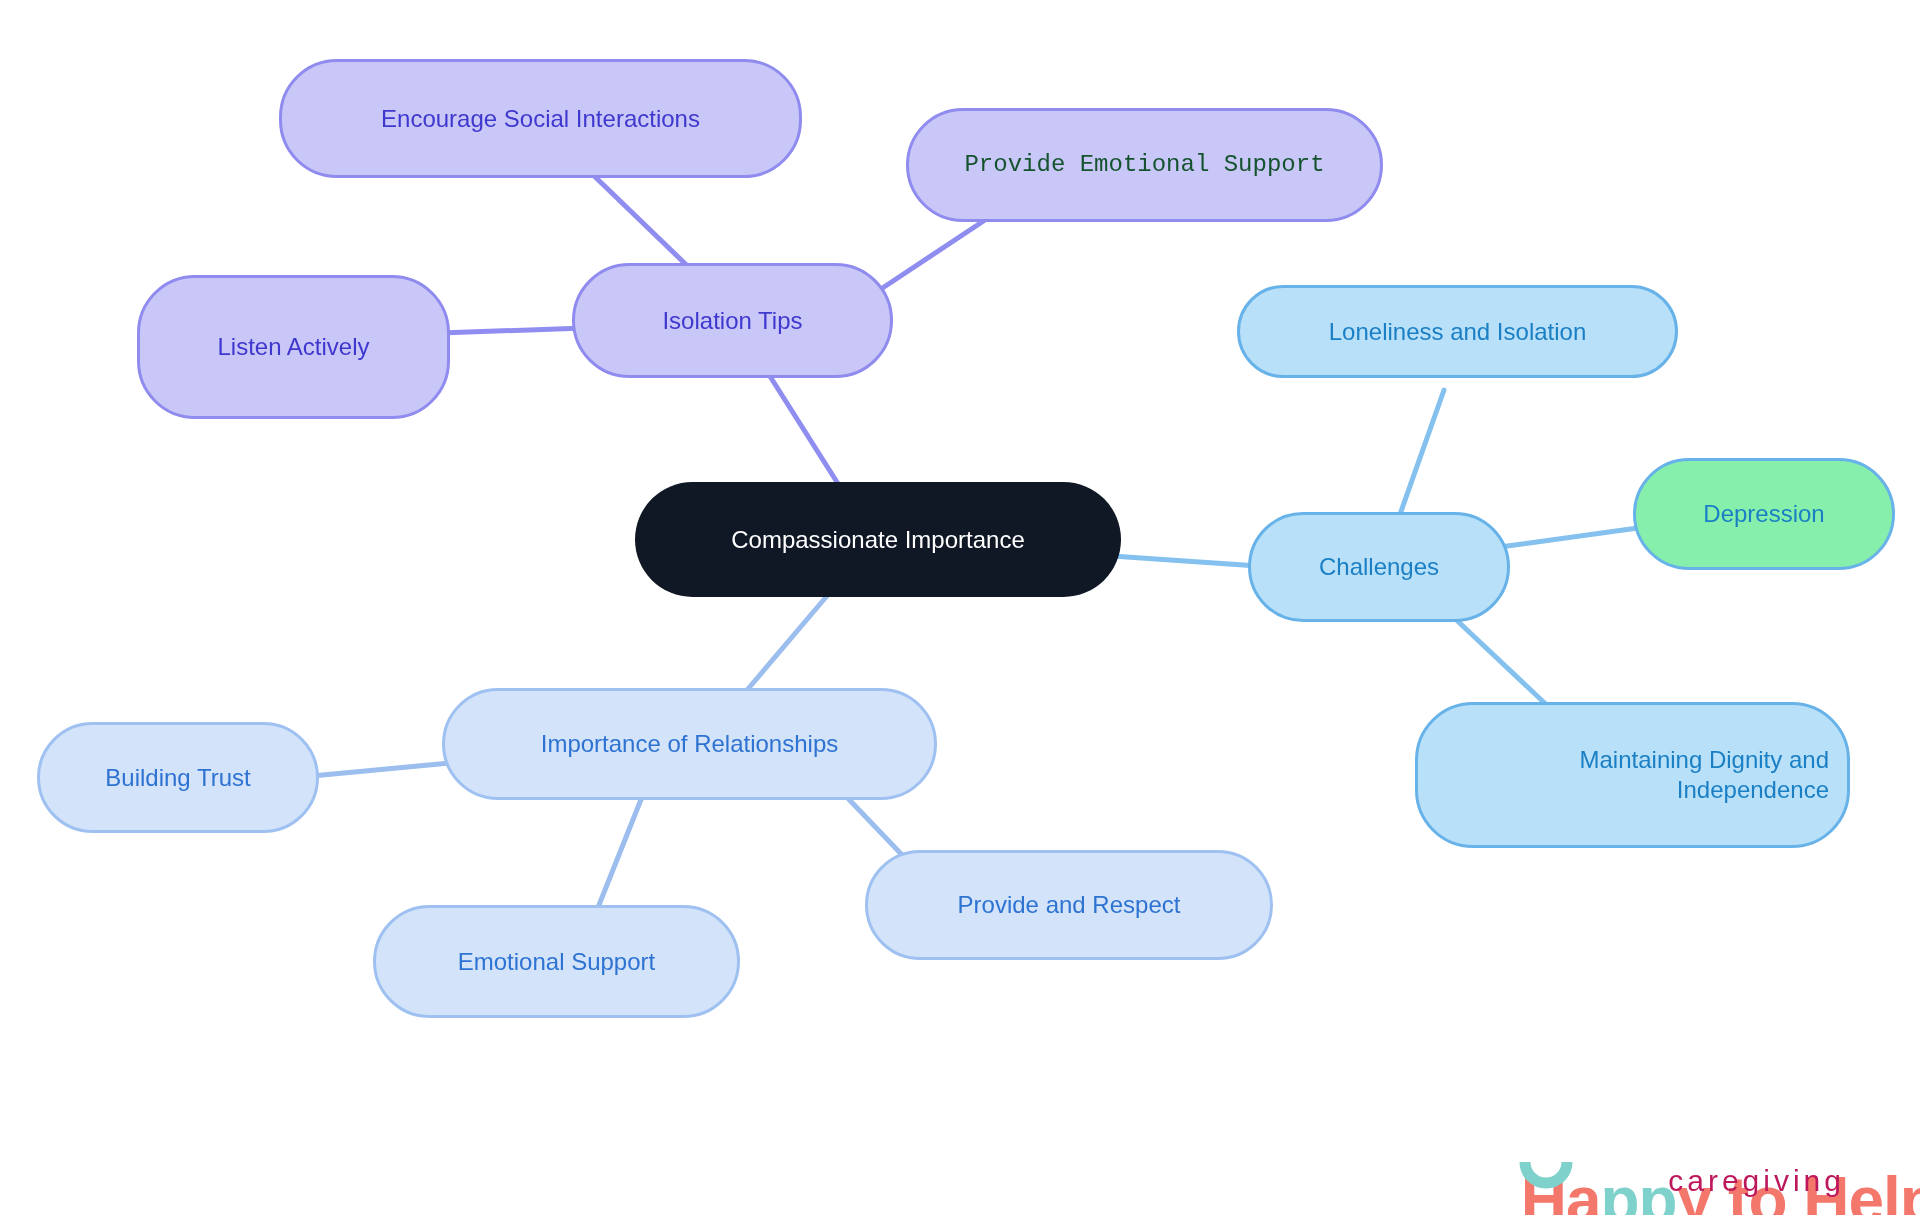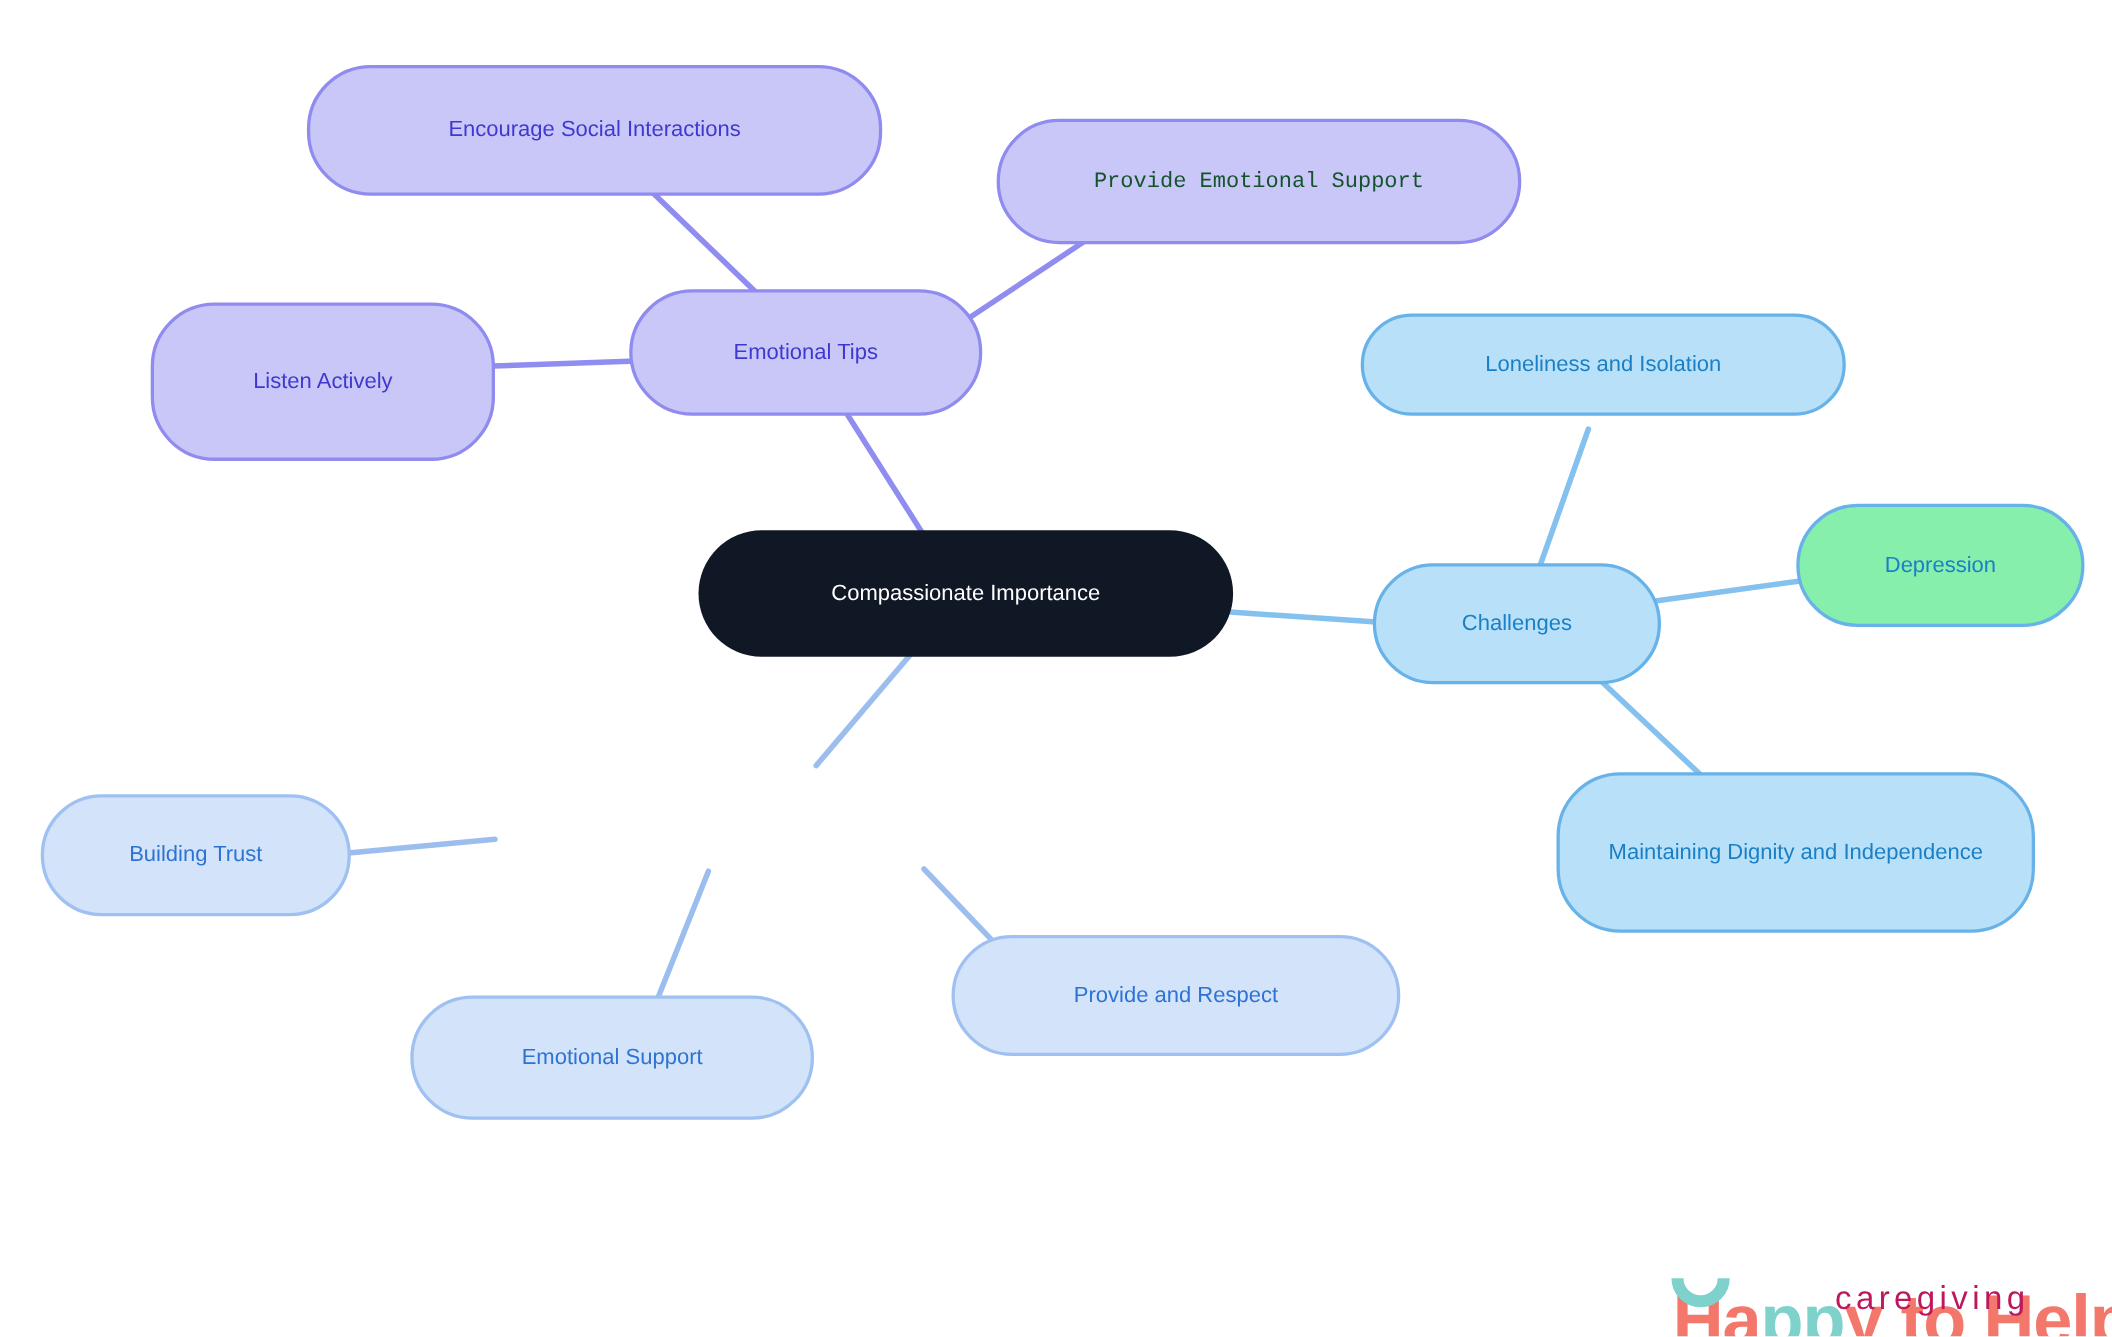--- a/index.html
+++ b/index.html
@@ -17,21 +17,21 @@
     width: 1920px; height: 1215px;
   }
   .edge { stroke-width: 5px; stroke-linecap: round; }
   .node {
     position: absolute;
     display: flex;
     align-items: center;
     justify-content: center;
     text-align: right;
     border-radius: 58px;
-    font-size: 20px;
+    font-size: 24px;
     line-height: 1.25;
     box-sizing: border-box;
     border: 3px solid transparent;
     padding: 0 18px;
     cursor: pointer;
     user-select: none;
   }
   .node-center { border: none; }
 
   #n-center   { left: 635px;  top: 482px;  width: 486px; height: 115px; }
@@ -89,36 +89,37 @@
     <line class="edge" x1="1448" y1="612" x2="1552" y2="710" style="stroke: rgb(132, 193, 238);"></line>
 
     <line class="edge" x1="832" y1="590" x2="742" y2="696" style="stroke: rgb(156, 190, 238);"></line>
     <line class="edge" x1="312" y1="776" x2="450" y2="763" style="stroke: rgb(156, 190, 238);"></line>
     <line class="edge" x1="644" y1="792" x2="597" y2="910" style="stroke: rgb(156, 190, 238);"></line>
     <line class="edge" x1="840" y1="790" x2="905" y2="858" style="stroke: rgb(156, 190, 238);"></line>
   </svg>
 
   <div id="n-center" class="node node-center" style="background-color: rgb(16, 24, 38); color: rgb(255, 255, 255);">Compassionate Importance</div>
 
-  <div id="n-at" class="node" style="background-color: rgb(201, 199, 248); border-color: rgb(143, 139, 239); color: rgb(63, 56, 207);">Emotional Tips</div>
+  <div id="n-at" class="node" style="background-color: rgb(201, 199, 248); border-color: rgb(143, 139, 239); color: rgb(63, 56, 207);">Isolation Tips</div>
 
   <div id="n-esi" class="node" style="background-color: rgb(201, 199, 248); border-color: rgb(143, 139, 239); color: rgb(63, 56, 207);">Encourage Social Interactions</div>
 
   <div id="n-pes" class="node" style="background-color: rgb(201, 199, 248); border-color: rgb(143, 139, 239); color: #14532d; font-family: Liberation Mono, monospace;">Provide Emotional Support</div>
 
   <div id="n-la" class="node" style="background-color: rgb(201, 199, 248); border-color: rgb(143, 139, 239); color: rgb(63, 56, 207);">Listen Actively</div>
 
   <div id="n-ch" class="node" style="background-color: rgb(184, 224, 248); border-color: rgb(103, 178, 232); color: rgb(26, 127, 196);">Challenges</div>
 
   <div id="n-li" class="node" style="background-color: rgb(184, 224, 248); border-color: rgb(103, 178, 232); color: rgb(26, 127, 196);">Loneliness and Isolation</div>
 
   <div id="n-dep" class="node" style="background-color: #86efac; border-color: rgb(103, 178, 232); color: rgb(26, 127, 196);">Depression</div>
 
   <div id="n-mdi" class="node" style="background-color: rgb(184, 224, 248); border-color: rgb(103, 178, 232); color: rgb(26, 127, 196);">Maintaining Dignity and Independence</div>
 
+  <div id="n-ior" class="node" style="background-color: rgb(210, 227, 250); border-color: rgb(159, 193, 241); color: rgb(46, 115, 210);">Importance of Relationships</div>
 
   <div id="n-bt" class="node" style="background-color: rgb(210, 227, 250); border-color: rgb(159, 193, 241); color: rgb(46, 115, 210);">Building Trust</div>
 
   <div id="n-es" class="node" style="background-color: rgb(210, 227, 250); border-color: rgb(159, 193, 241); color: rgb(46, 115, 210);">Emotional Support</div>
 
   <div id="n-ear" class="node" style="background-color: rgb(210, 227, 250); border-color: rgb(159, 193, 241); color: rgb(46, 115, 210);">Provide and Respect</div>
 
   <div class="logo">
     <div class="logo-title">
       <span style="color: rgb(244, 119, 107);">Ha</span><span style="color: rgb(127, 210, 204);">pp</span><span style="color: rgb(244, 119, 107);">y</span><span style="color: rgb(244, 119, 107);"> to Help</span>

